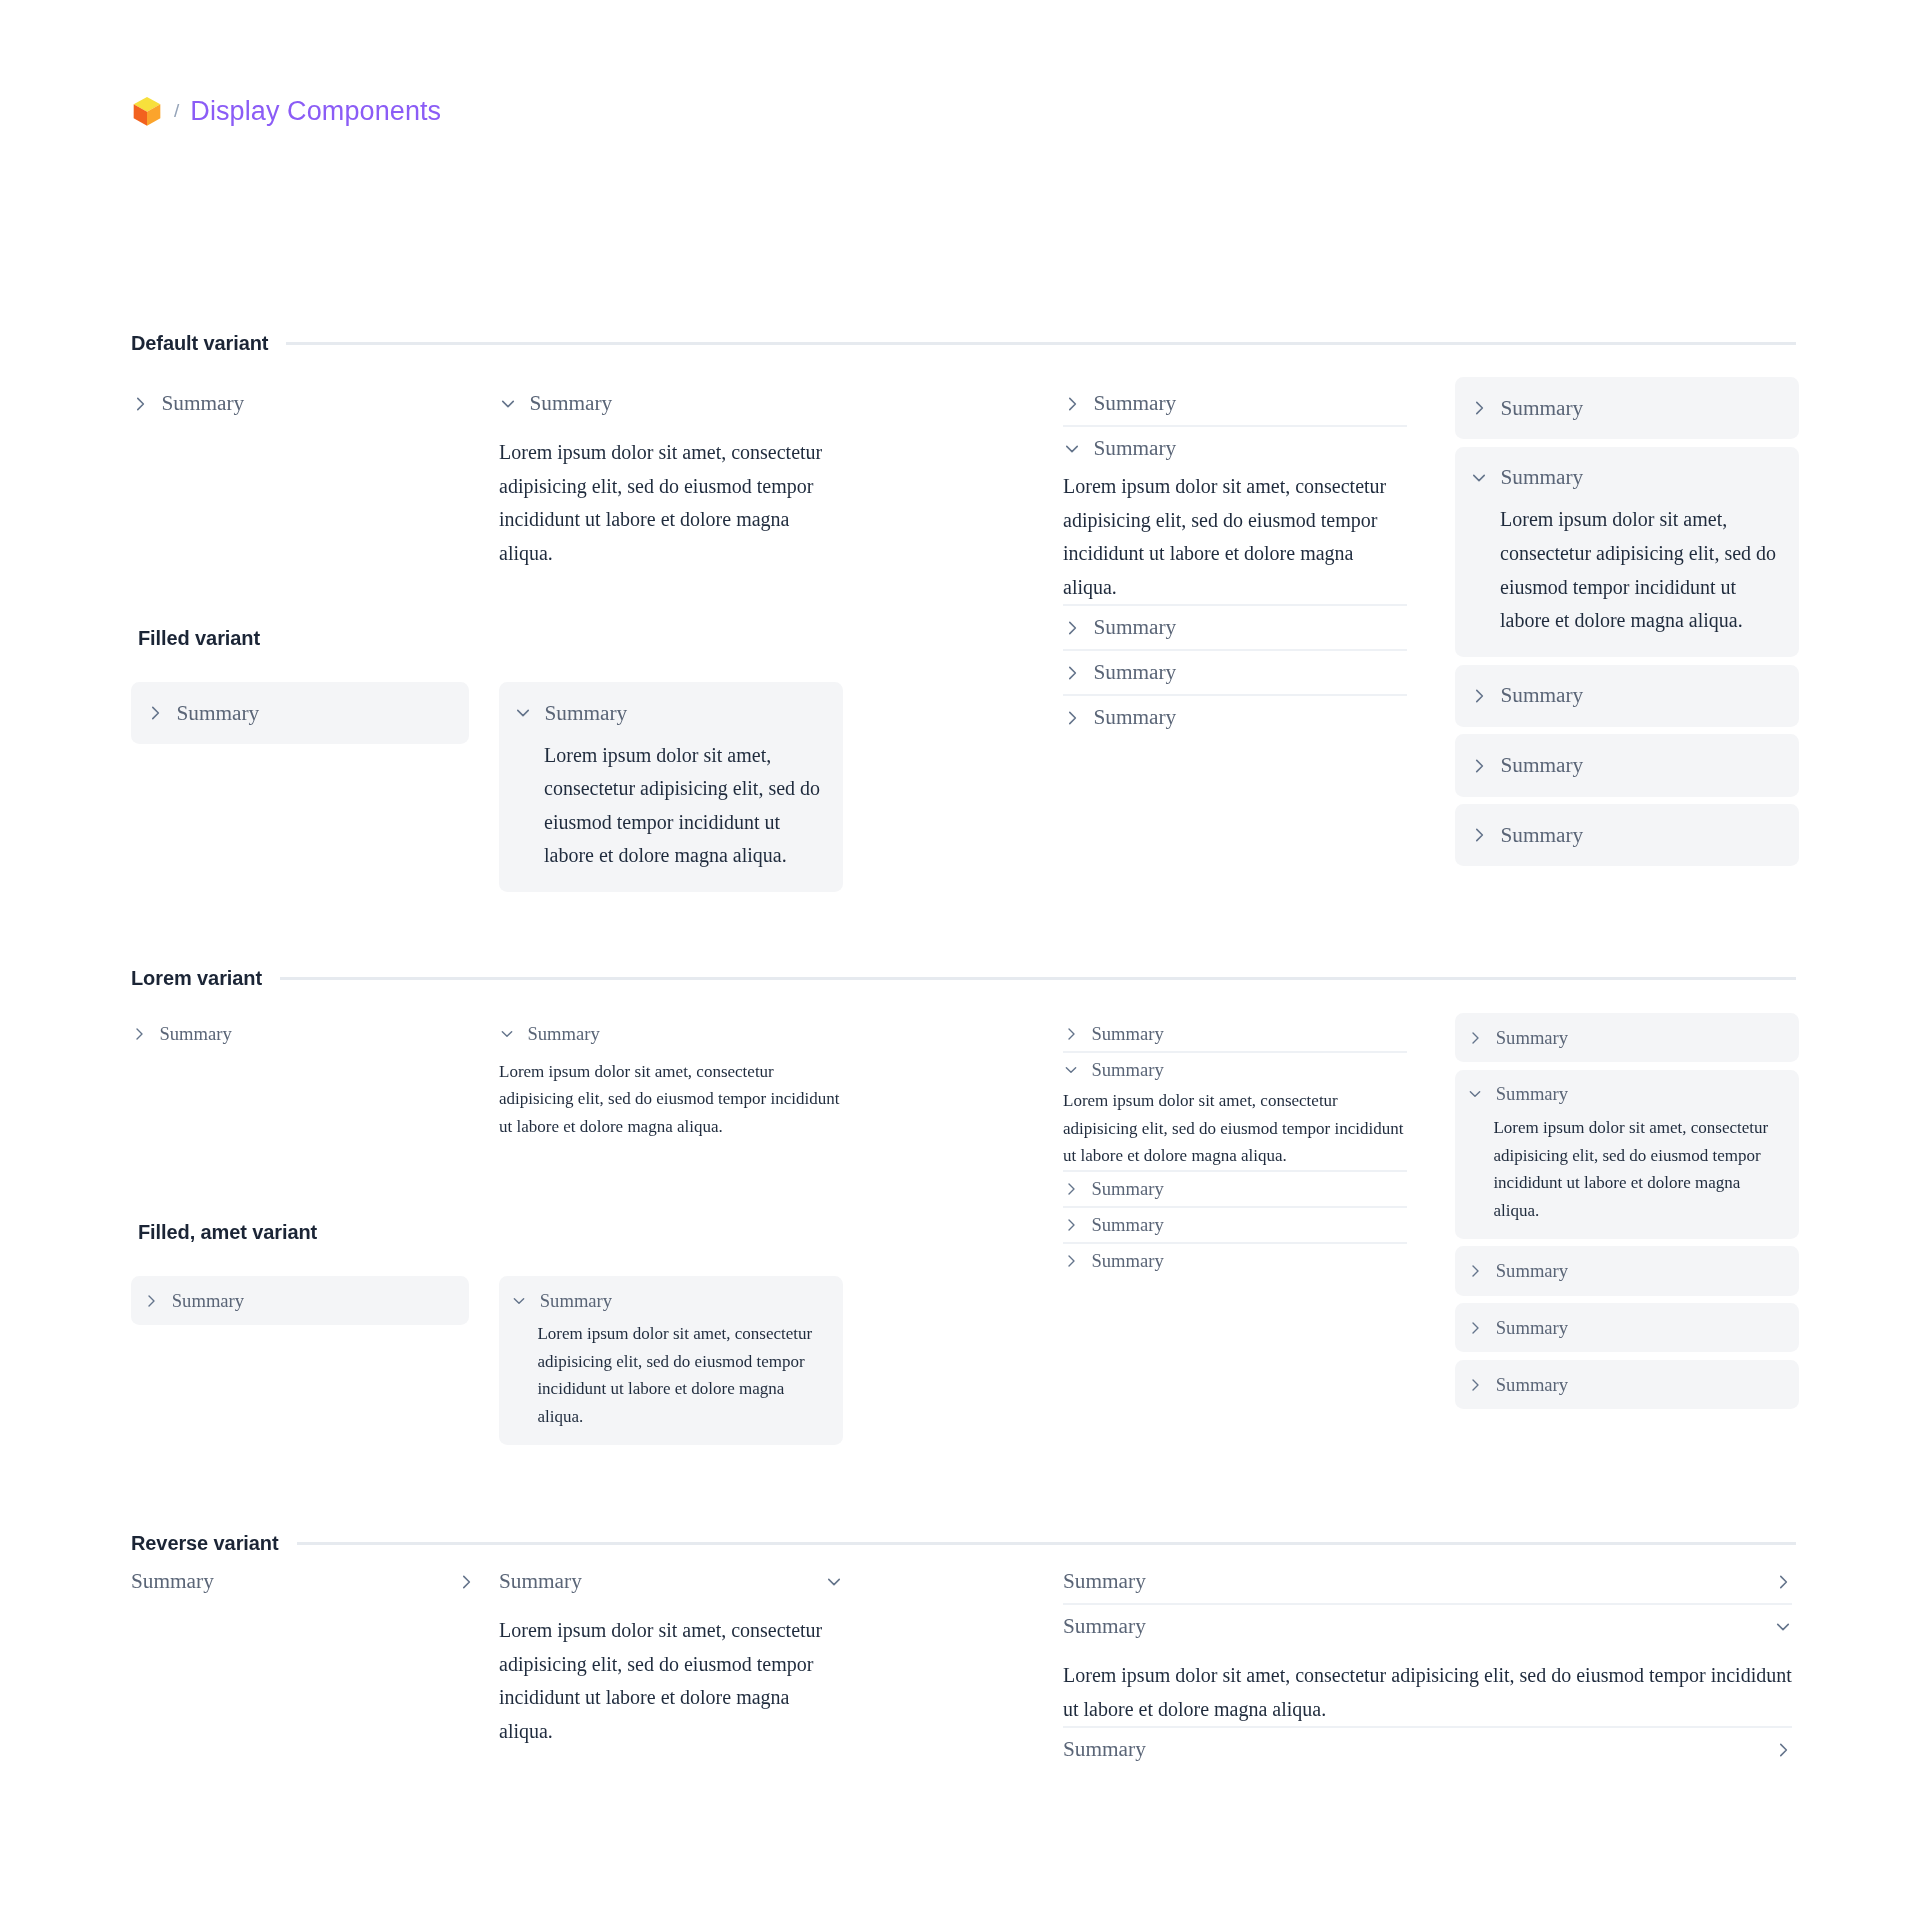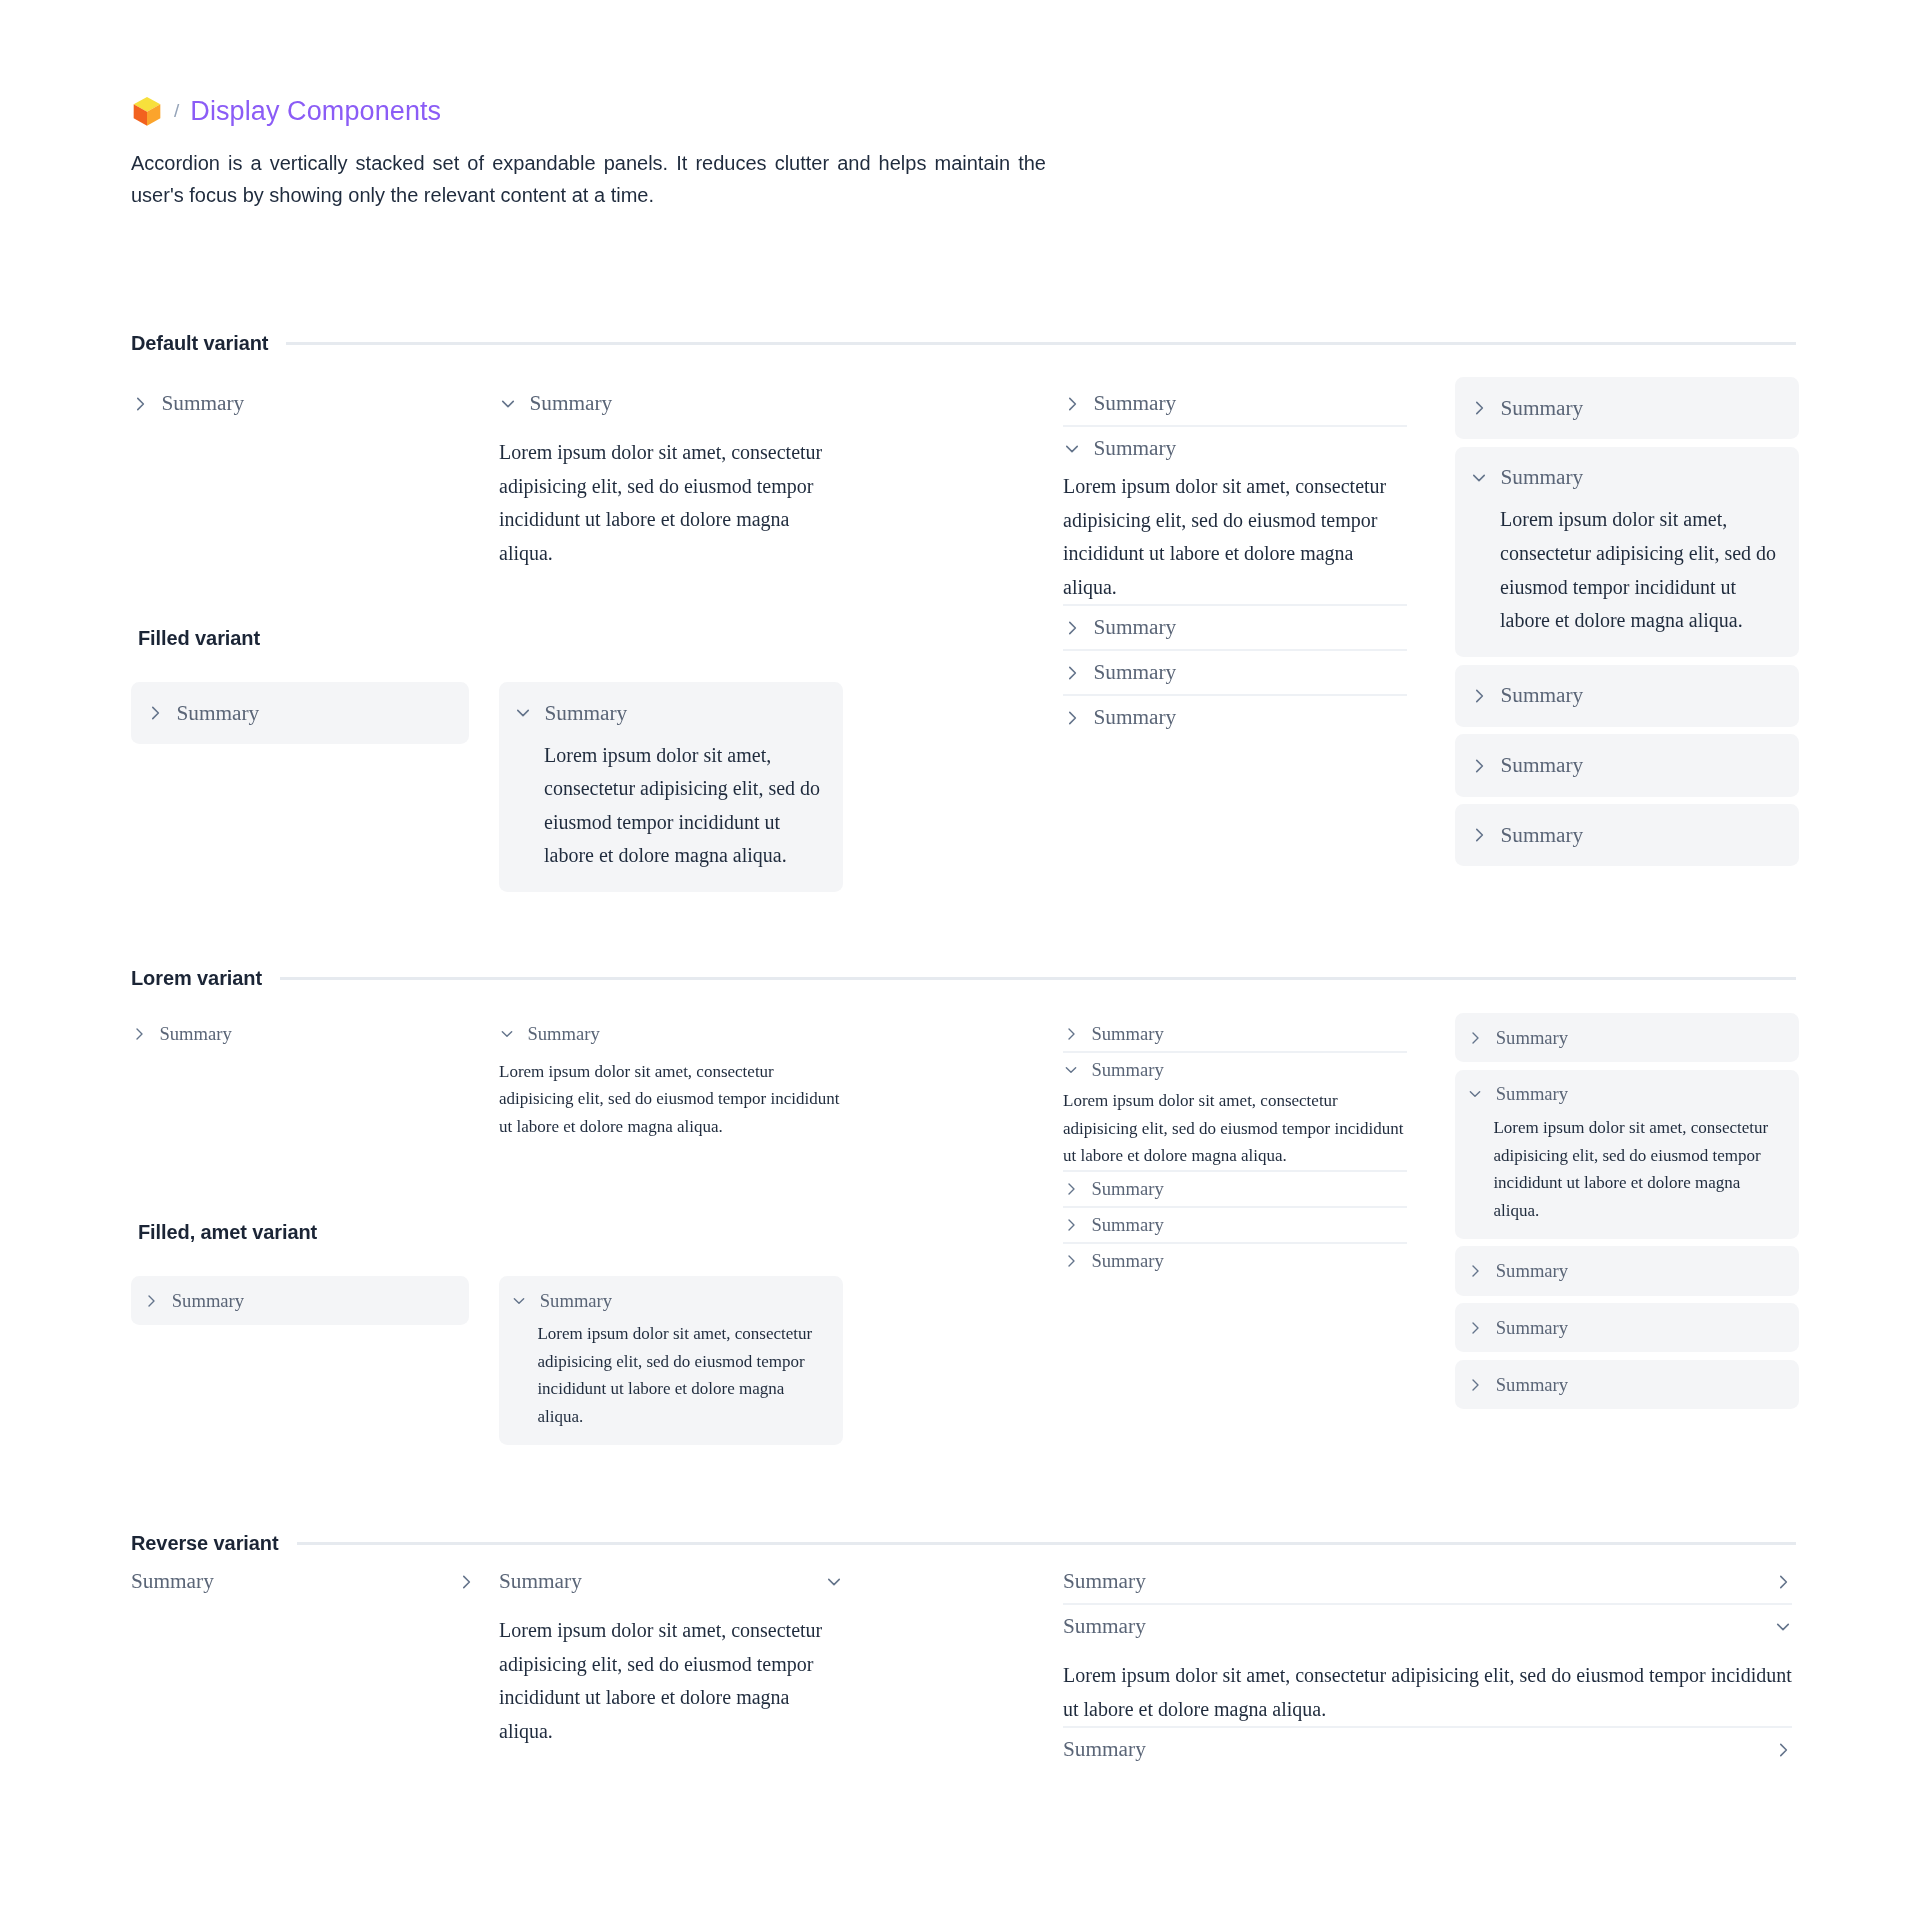--- a/index.html
+++ b/index.html
@@ -164,21 +164,20 @@
       <span>
         <svg class="cube-icon" viewBox="0 0 48 48" xmlns="http://www.w3.org/2000/svg">
           <polygon points="24,3 44,14 24,25 4,14" fill="#f7e03c"></polygon>
           <polygon points="4,14 24,25 24,46 4,35" fill="#f2621f"></polygon>
           <polygon points="44,14 44,35 24,46 24,25" fill="#fba42c"></polygon>
         </svg>
       </span>
       <span class="crumb-sep">/</span>
       <span class="crumb-label">Display Components</span>
     </div>
-    <p class="page-desc">Accordion is a vertically stacked set of expandable panels. It reduces clutter and helps maintain the user's focus by showing only the relevant content at a time.</p>
   </div>
 
   <div id="sections-root">
       <div class="section-head" style="top: 332px; justify-content: center;">
         <span class="st">Default variant</span>
         <span class="rule"></span>
       </div>
       <div class="acc plain sz-md" style="left: 131px; top: 382px; width: 330px;">
         <div class="acc-item">
           <div class="row">

